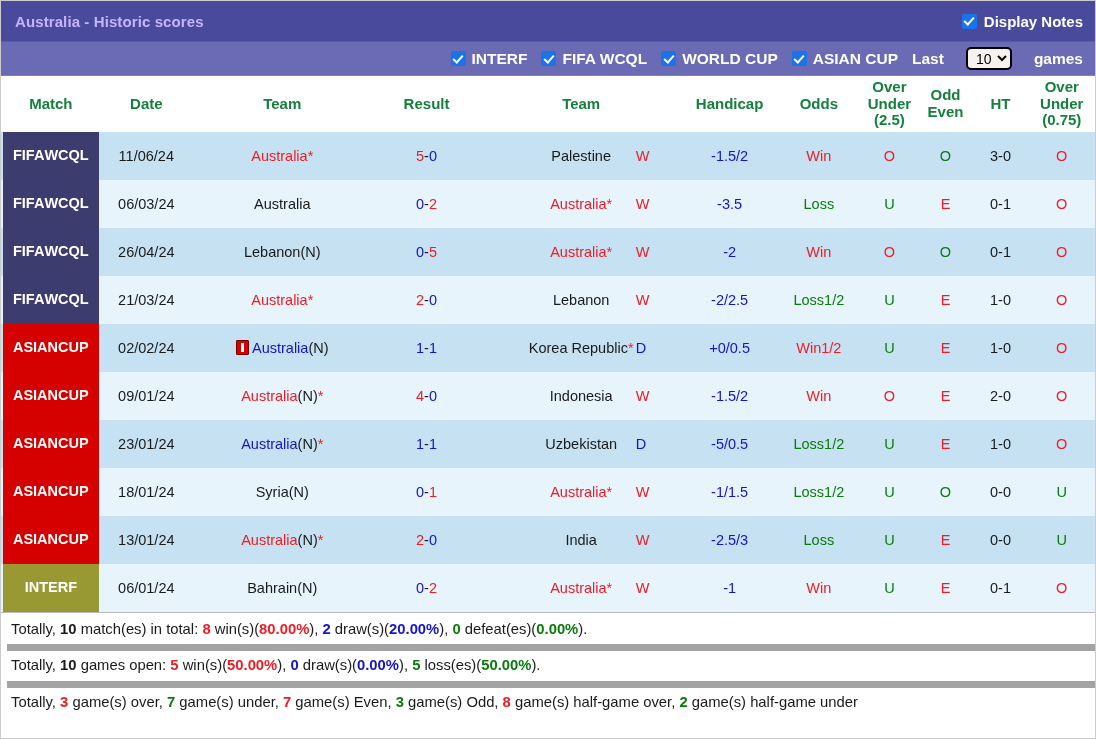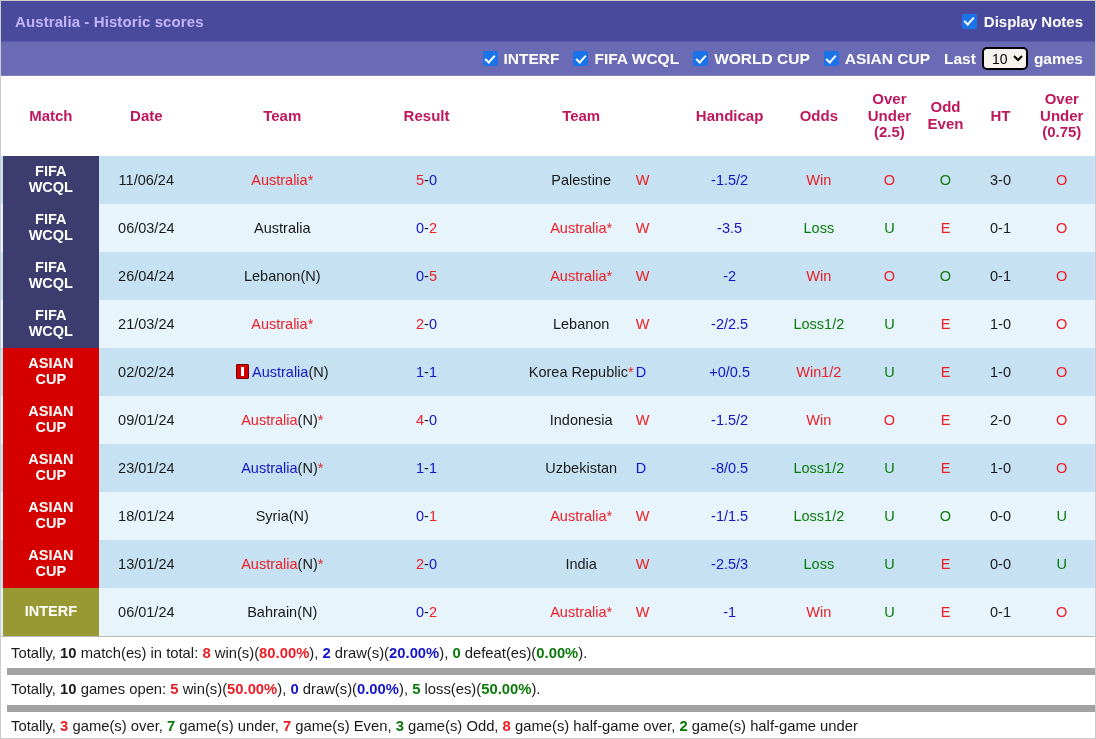--- a/index.html
+++ b/index.html
@@ -46,21 +46,21 @@
     border-bottom: 1px solid #8080c0;
   }
   .filter-item {
     display: flex; align-items: center; gap: 6px;
     margin-right: 14px;
   }
   .filter-label {
     color: #ffffff; font-size: 15.5px; font-weight: bold;
     white-space: nowrap;
   }
-  .last-wrap { display: flex; align-items: center; gap: 6px; }
+  .last-wrap { display: flex; align-items: center; gap: 22px; }
   .last-label, .games-label {
     color: #ffffff; font-size: 15.5px; font-weight: bold;
   }
   .games-select {
     font-family: "Liberation Sans", sans-serif;
     font-size: 14px;
     background: #f6f2ee;
     border: 2px solid #000000;
     border-radius: 5px;
     padding: 0 2px 0 4px;
@@ -91,23 +91,23 @@
 
   
   table.scores {
     width: 1094px;
     border-collapse: collapse;
     table-layout: fixed;
   }
   table.scores th {
     font-size: 15px;
     font-weight: bold;
-    color: #be185d;
+    color: #15803d;
     background: #ffffff;
-    height: 80px;
+    height: 56px;
     vertical-align: middle;
     padding: 0 2px;
     line-height: 1.12;
   }
   table.scores td {
     font-size: 14.5px;
     color: #1a1a1a;
     text-align: center;
     height: 48px;
     padding: 0 2px;
@@ -121,21 +121,21 @@
   
   td.badge-cell { padding: 0; width: 96px; }
   .badge {
     display: flex; align-items: center; justify-content: center;
     height: 48px;
     color: #ffffff;
     font-weight: bold;
     font-size: 14.5px;
     line-height: 1.08;
     text-align: center;
-    flex-direction: column;
+    flex-direction: row;
   }
   .badge span { display: block; }
   .badge-fifa  { background: #3d3c6e; }
   .badge-asian { background: #d50000; }
   .badge-interf{ background: #999933; }
   .badge-empty { background: #c6e2f2; height: 38px; }
 
   
   .c-red   { color: #ee1c25; }
   .c-blue  { color: #1414c8; }
@@ -369,21 +369,21 @@
           <td class="badge-cell">
             <div class="badge badge-asian">
               <span>ASIAN</span>
               <span>CUP</span>
             </div>
           </td>
           <td>23/01/24</td>
           <td class="team-cell"><span><span class="c-blue">Australia</span><span class="c-black">(N)</span><span class="c-red">*</span></span></td>
           <td><span class="c-blue">1</span><span class="c-black">-</span><span class="c-blue">1</span></td>
           <td class="team-cell"><span><span class="c-black">Uzbekistan</span></span></td>
-          <td style="position: relative;"><span class="c-blue" style="position: absolute; left: -46px;">D</span><span class="c-blue">-8/0.5</span></td>
+          <td style="position: relative;"><span class="c-blue" style="position: absolute; left: -46px;">D</span><span class="c-blue">-5/0.5</span></td>
           <td><span class="c-green">Loss1/2</span></td>
           <td><span class="c-green">U</span></td>
           <td><span class="c-red">E</span></td>
           <td>1-0</td>
           <td><span class="c-red">O</span></td>
         </tr>
         <tr class="r-even">
           <td class="badge-cell">
             <div class="badge badge-asian">
               <span>ASIAN</span>

